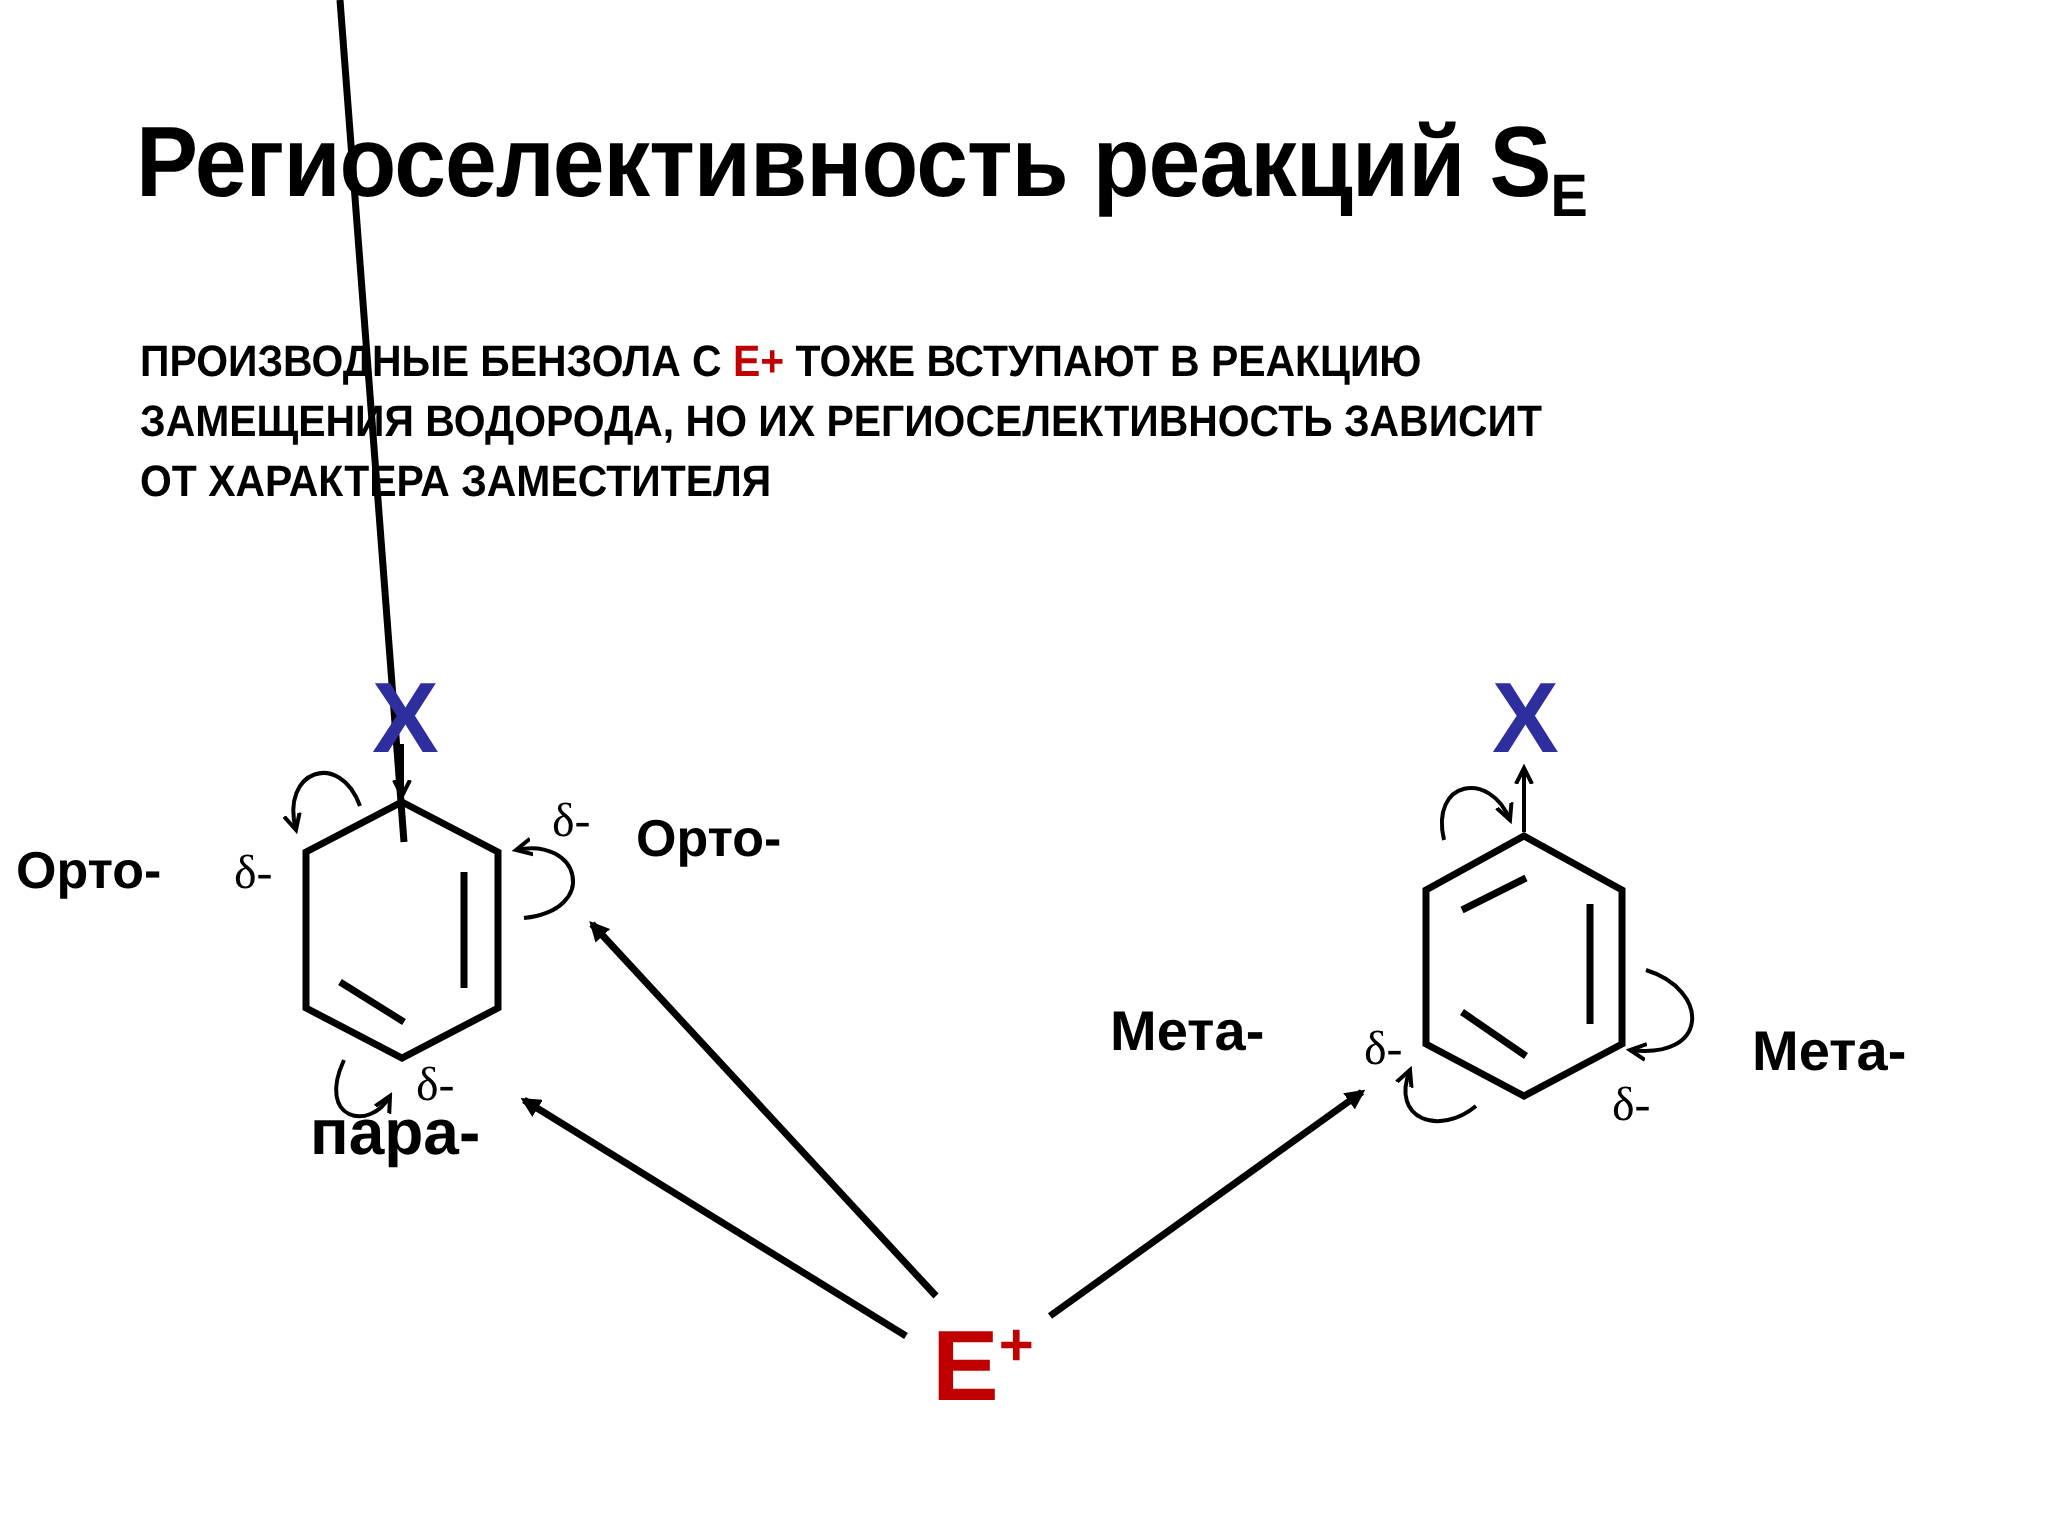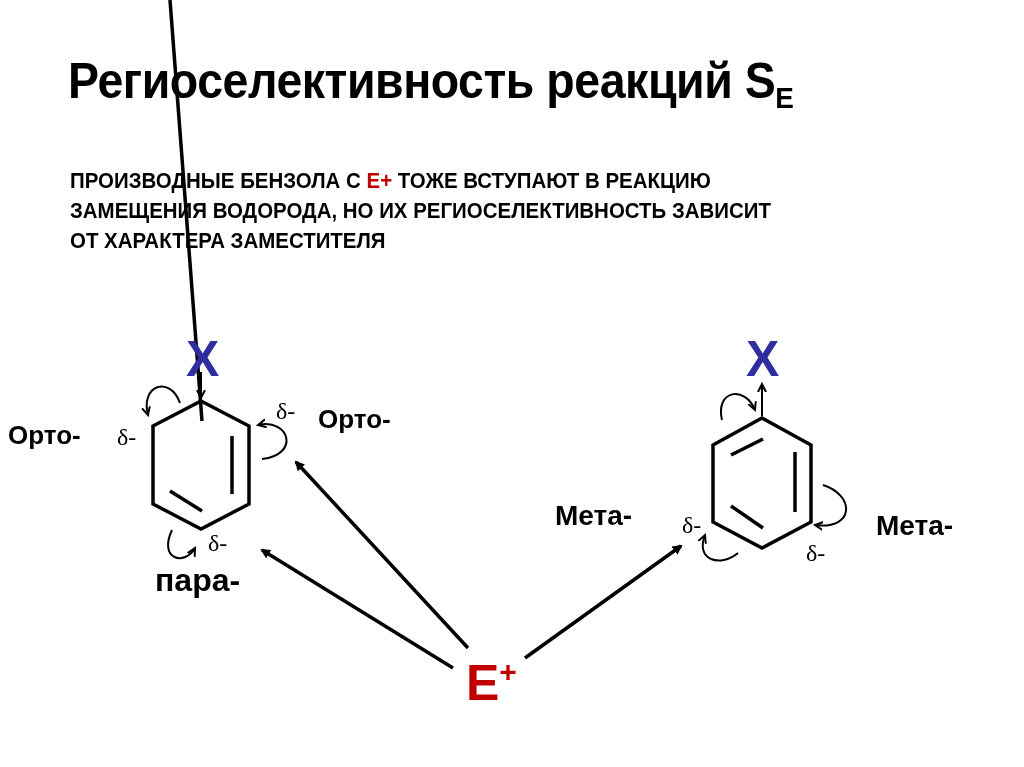--- a/index.html
+++ b/index.html
@@ -60,21 +60,21 @@
   <line x1="468" y1="648" x2="296" y2="462" stroke="#000" stroke-width="3.5" marker-end="url(#ah)"></line>
   <line x1="453" y1="668" x2="262" y2="550" stroke="#000" stroke-width="3.5" marker-end="url(#ah)"></line>
   <line x1="525" y1="658" x2="681" y2="546" stroke="#000" stroke-width="3.5" marker-end="url(#ah)"></line>
 </svg>
 
 <div class="x" style="left:186px;top:330px;">X</div>
 <div class="x" style="left:746px;top:330px;">X</div>
 
 <div class="lbl" style="left:8px;top:420px;font-size:26px;">Орто-</div>
 <div class="lbl" style="left:318px;top:404px;font-size:26px;">Орто-</div>
-<div class="lbl" style="left:155px;top:562px;font-size:32px;">пара-</div>
+<div class="lbl" style="left:155px;top:548px;font-size:32px;">пара-</div>
 <div class="delta" style="left:117px;top:424px;">δ-</div>
 <div class="delta" style="left:276px;top:398px;">δ-</div>
 <div class="delta" style="left:208px;top:530px;">δ-</div>
 
 <div class="lbl" style="left:555px;top:500px;font-size:28px;">Мета-</div>
 <div class="lbl" style="left:876px;top:510px;font-size:28px;">Мета-</div>
 <div class="delta" style="left:682px;top:512px;">δ-</div>
 <div class="delta" style="left:806px;top:540px;">δ-</div>
 
 <div class="lbl red" style="left:466px;top:654px;font-size:50px;"><span>E</span><sup style="font-size:30px;">+</sup></div>

